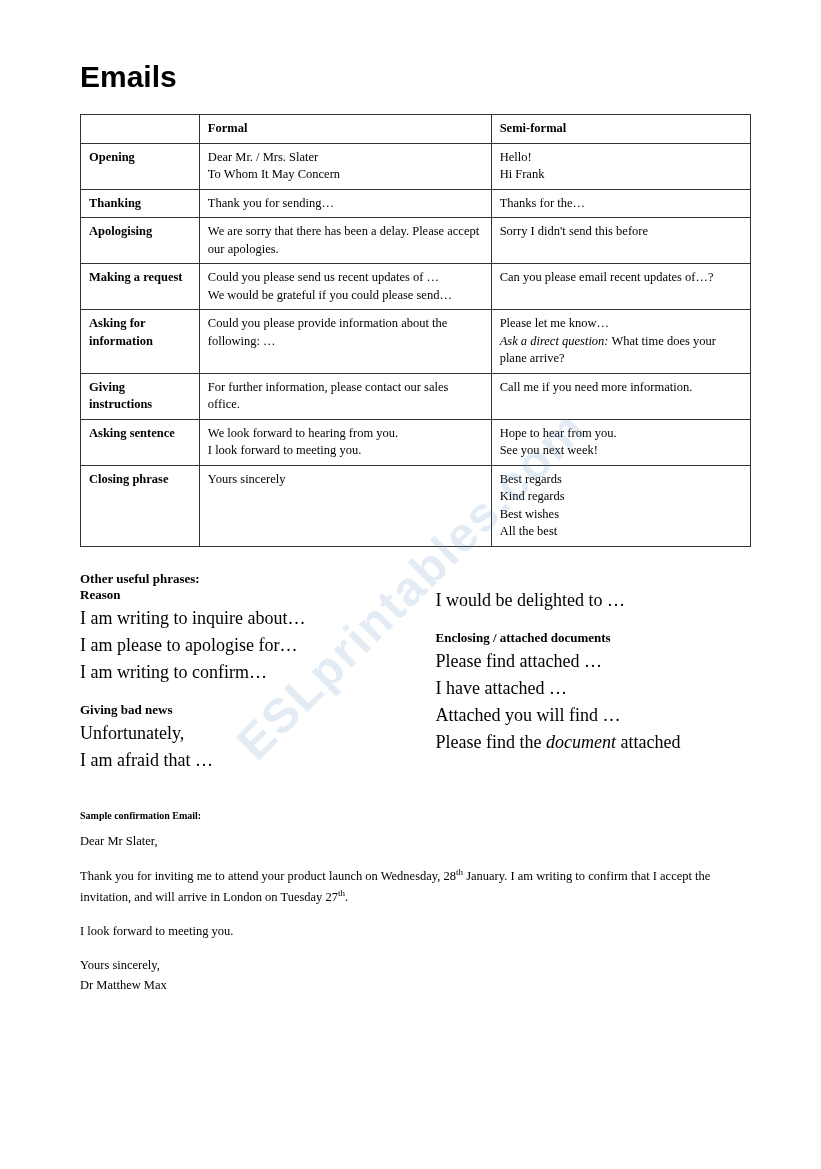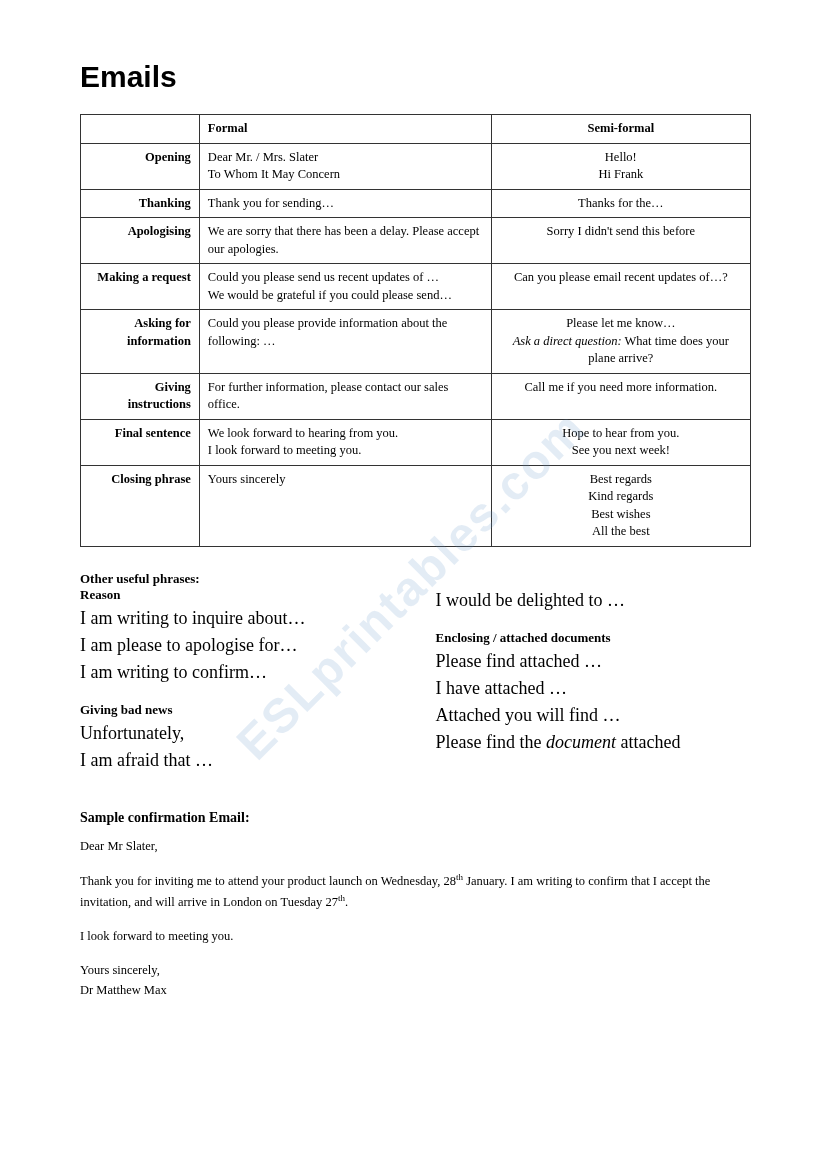--- a/index.html
+++ b/index.html
@@ -59,30 +59,28 @@
       border: 1px solid #333;
       padding: 5px 8px;
       vertical-align: top;
       font-size: 12.5px;
       line-height: 1.4;
     }
 
     table .col-category {
       width: 110px;
       font-weight: bold;
-      text-align: right;
     }
 
     table .col-formal {
       width: 270px;
     }
 
     table .col-semiformal {
       width: 240px;
-      text-align: center;
     }
 
     table thead td {
       font-weight: bold;
       background: #fff;
     }
 
     .section-title {
       font-weight: bold;
       font-size: 13px;
@@ -118,21 +116,21 @@
     .italic {
       font-style: italic;
     }
 
     .sample-section {
       margin-top: 10px;
     }
 
     .sample-title {
       font-weight: bold;
-      font-size: 14px;
+      font-size: 10px;
       margin-bottom: 10px;
     }
 
     .sample-body p {
       font-size: 12.5px;
       line-height: 1.6;
       margin-bottom: 14px;
     }
 
     sup {
@@ -181,21 +179,21 @@
           <td class="col-category">Asking for information</td>
           <td class="col-formal">Could you please provide information about the following: …</td>
           <td class="col-semiformal">Please let me know…<br><em>Ask a direct question:</em> What time does your plane arrive?</td>
         </tr>
         <tr>
           <td class="col-category">Giving instructions</td>
           <td class="col-formal">For further information, please contact our sales office.</td>
           <td class="col-semiformal">Call me if you need more information.</td>
         </tr>
         <tr>
-          <td class="col-category">Final sentence</td>
+          <td class="col-category">Asking sentence</td>
           <td class="col-formal">We look forward to hearing from you.<br>I look forward to meeting you.</td>
           <td class="col-semiformal">Hope to hear from you.<br>See you next week!</td>
         </tr>
         <tr>
           <td class="col-category">Closing phrase</td>
           <td class="col-formal">Yours sincerely</td>
           <td class="col-semiformal">Best regards<br>Kind regards<br>Best wishes<br>All the best</td>
         </tr>
       </tbody>
   </table>

